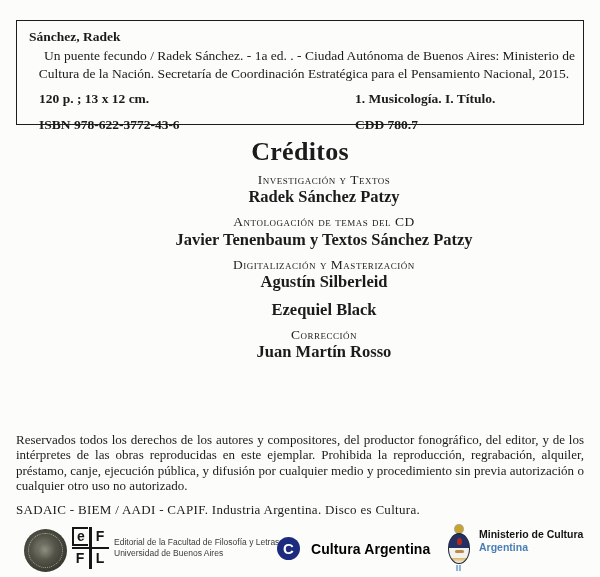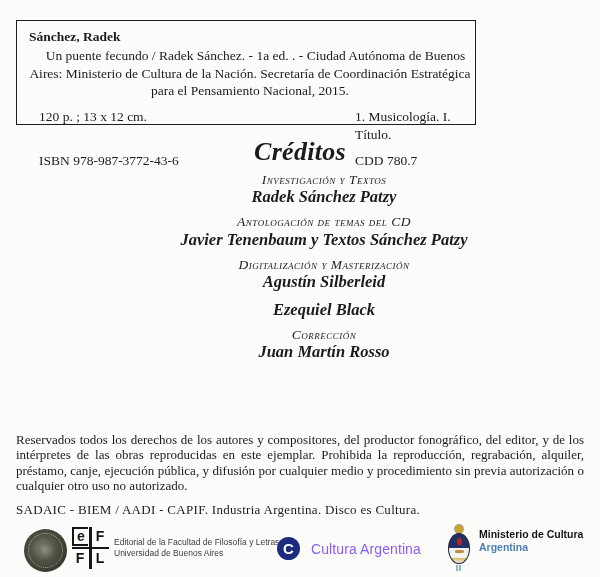--- a/index.html
+++ b/index.html
@@ -10,34 +10,34 @@
     font-family: "Liberation Serif", serif;
     color: #1b1b1b;
     overflow: hidden;
   }
   .page { position: absolute; inset: 0; }
 
   
   .catalog-box {
     position: absolute;
     left: 16px; top: 20px;
-    width: 460px; height: 105px;
+    width: 568px; height: 105px;
     border: 1.5px solid #1d1d1d;
     padding: 7px 4px 0 12px;
     font-size: 13.5px;
     line-height: 1.32;
   }
   .catalog-author { font-weight: bold; }
   .catalog-desc { text-indent: 11px; margin-top: 1px; text-align: center; }
-  .catalog-row { display: flex; margin-top: 8px; }
+  .catalog-row { display: flex; margin-top: 8px; font-weight: bold; }
   .catalog-row .c1 { width: 281px; padding-left: 10px; }
   .catalog-row .c2 { flex: 1; margin-left: 45px; }
 
   
-  .credits { position: absolute; left: 0; top: 138px; width: 600px; text-align: center; font-style: italic; }
+  .credits { position: absolute; left: 0; top: 138px; width: 600px; text-align: center; }
   .credits-title { font-size: 26px; font-weight: bold; line-height: 1.1; margin-bottom: 5px; letter-spacing: 0.3px; }
   .credit-group { margin-bottom: 7px; padding-left: 48px; }
   .credit-role {
     font-variant: small-caps;
     font-size: 13.5px;
     line-height: 1.15;
     letter-spacing: 0.5px;
     color: #222;
   }
   .credit-name { font-size: 16.5px; font-weight: bold; line-height: 1.22; text-align: center; }
@@ -79,21 +79,21 @@
 
   .editorial-text { position: absolute; left: 114px; top: 13px; font-size: 8.5px; line-height: 1.35; color: #3b3b3b; }
 
   .c-logo {
     position: absolute; left: 277px; top: 13px;
     width: 23px; height: 23px; border-radius: 50%;
     background: #1c2b7d;
     color: #ffffff; font-weight: bold; font-size: 15px;
     display: flex; align-items: center; justify-content: center;
   }
-  .cultura-label { position: absolute; left: 311px; top: 17px; font-size: 14px; color: #8b5cf6; font-weight: normal; letter-spacing: 0.1px; }
+  .cultura-label { position: absolute; left: 311px; top: 17px; font-size: 14px; color: #000000; font-weight: bold; letter-spacing: 0.1px; }
 
   .coat { position: absolute; left: 446px; top: 1px; width: 26px; height: 48px; }
   .coat-sun { position: absolute; left: 9px; top: 0; width: 8px; height: 8px; border-radius: 50%; background: #caa32e; box-shadow: 0 0 0 1px rgba(70,60,20,0.45); }
   .coat-oval {
     position: absolute; left: 2px; top: 8px;
     width: 22px; height: 31px; border-radius: 50%;
     border: 1.5px solid #1e2438;
     background: linear-gradient(to bottom, #223064 0%, #223064 50%, #f4f2ec 50%, #f4f2ec 82%, #d8b15a 82%, #f4f2ec 100%);
     overflow: hidden;
   }
@@ -110,21 +110,21 @@
 <div class="page">
 
   <div class="catalog-box">
     <div class="catalog-author">Sánchez, Radek</div>
     <div class="catalog-desc">Un puente fecundo / Radek Sánchez. - 1a ed. . - Ciudad Autónoma de Buenos Aires: Ministerio de Cultura de la Nación. Secretaría de Coordinación Estratégica para el Pensamiento Nacional, 2015.</div>
     <div class="catalog-row">
       <span class="c1">120 p. ; 13 x 12 cm.</span>
       <span class="c2">1. Musicología. I. Título.</span>
     </div>
     <div class="catalog-row">
-      <span class="c1">ISBN 978-987-3772-43-6</span>
+      <span class="c1">ISBN 978-622-3772-43-6</span>
       <span class="c2">CDD 780.7</span>
     </div>
   </div>
 
   <div class="credits">
     <div class="credits-title">Créditos</div>
 
     <div class="credit-group">
       <div class="credit-role">Investigación y Textos</div>
       <div class="credit-name">Radek Sánchez Patzy</div>

